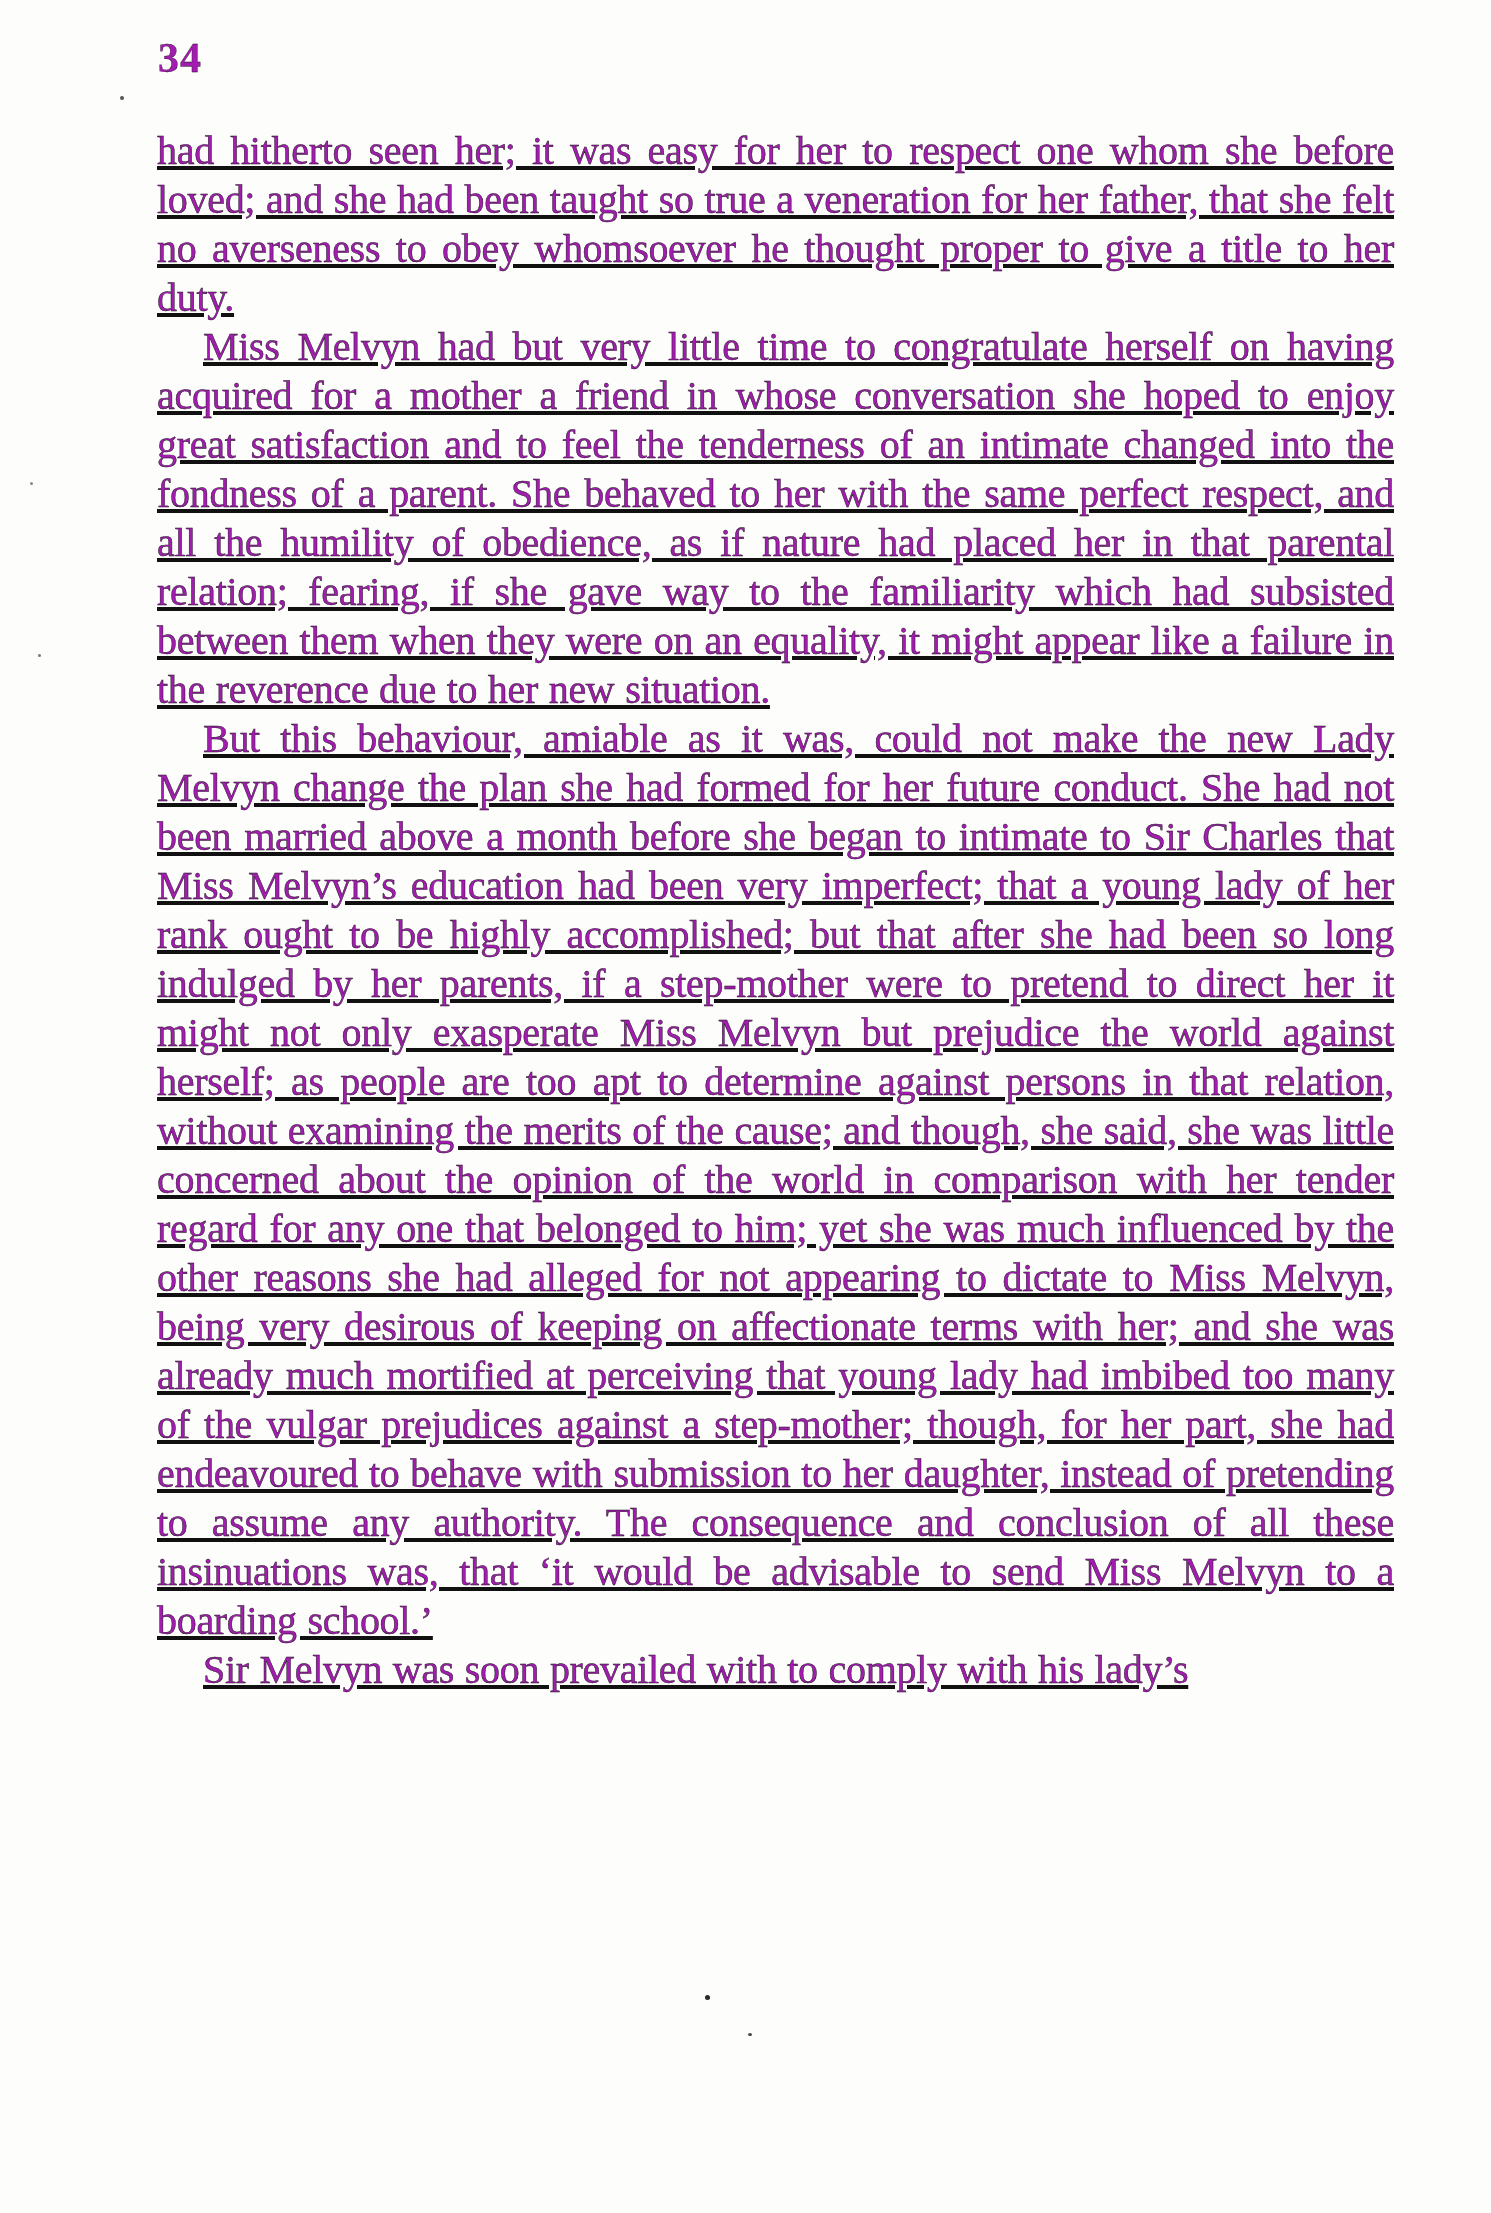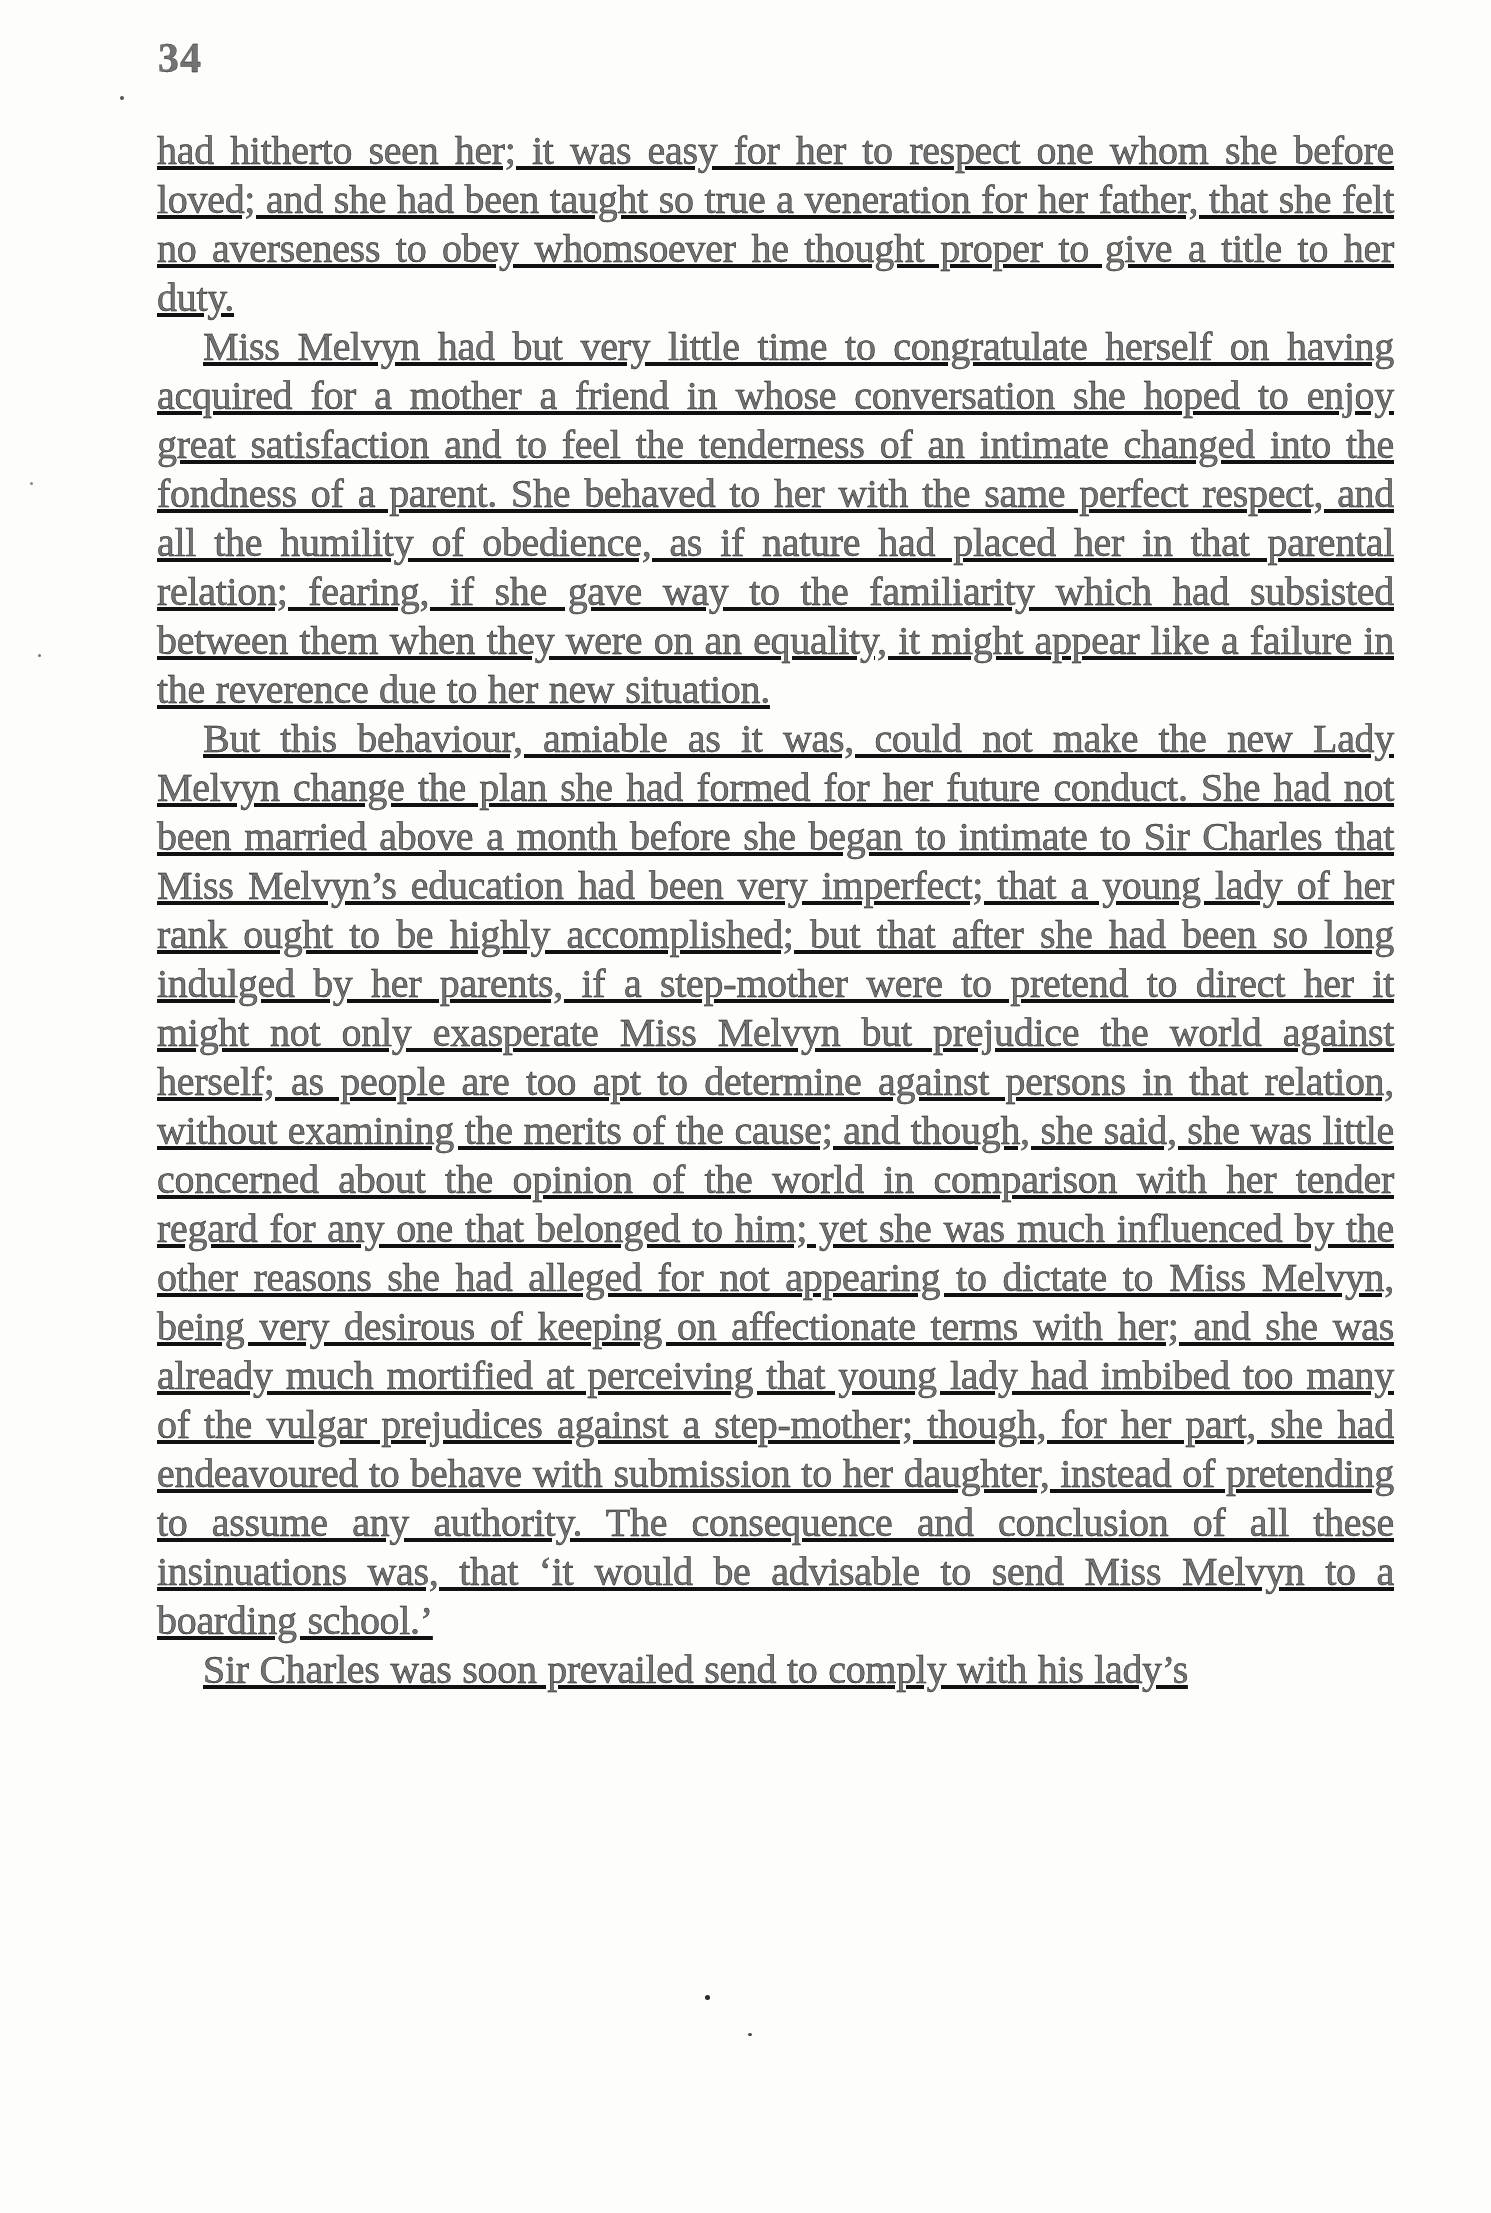--- a/index.html
+++ b/index.html
@@ -12,21 +12,21 @@
     height: 2213px;
     background: #f2f2ef;
     overflow: hidden;
   }
   .page {
     position: relative;
     width: 1491px;
     height: 2213px;
     background: #fdfdfb;
     font-family: "Liberation Serif", serif;
-    color: #737373;
+    color: #a21caf;
   }
   .page-number {
     position: absolute;
     left: 158px;
     top: 34px;
     font-size: 42px;
     font-weight: bold;
     letter-spacing: 1px;
     -webkit-text-stroke: 0.3px #111;
   }
@@ -65,21 +65,21 @@
 <body>
 
 <div class="page">
 
   <div class="page-number">34</div>
 
   <div class="text-block">
     <p class="body-par">had hitherto seen her; it was easy for her to respect one whom she before loved; and she had been taught so true a veneration for her father, that she felt no averseness to obey whomsoever he thought proper to give a title to her duty.</p>
     <p class="body-par indent">Miss Melvyn had but very little time to congratulate herself on having acquired for a mother a friend in whose conversation she hoped to enjoy great satisfaction and to feel the tenderness of an intimate changed into the fondness of a parent. She behaved to her with the same perfect respect, and all the humility of obedience, as if nature had placed her in that parental relation; fearing, if she gave way to the familiarity which had subsisted between them when they were on an equality, it might appear like a failure in the reverence due to her new situation.</p>
     <p class="body-par indent">But this behaviour, amiable as it was, could not make the new Lady Melvyn change the plan she had formed for her future conduct. She had not been married above a month before she began to intimate to Sir Charles that Miss Melvyn’s education had been very imperfect; that a young lady of her rank ought to be highly accomplished; but that after she had been so long indulged by her parents, if a step-mother were to pretend to direct her it might not only exasperate Miss Melvyn but prejudice the world against herself; as people are too apt to determine against persons in that relation, without examining the merits of the cause; and though, she said, she was little concerned about the opinion of the world in comparison with her tender regard for any one that belonged to him; yet she was much influenced by the other reasons she had alleged for not appearing to dictate to Miss Melvyn, being very desirous of keeping on affectionate terms with her; and she was already much mortified at perceiving that young lady had imbibed too many of the vulgar prejudices against a step-mother; though, for her part, she had endeavoured to behave with submission to her daughter, instead of pretending to assume any authority. The consequence and conclusion of all these insinuations was, that ‘it would be advisable to send Miss Melvyn to a boarding school.’</p>
-    <p class="body-par indent">Sir Charles was soon prevailed send to comply with his lady’s</p>
+    <p class="body-par indent">Sir Melvyn was soon prevailed with to comply with his lady’s</p>
   </div>
 
   <div class="speckle s1"></div>
   <div class="speckle s2"></div>
   <div class="speckle s3"></div>
   <div class="speckle s4"></div>
   <div class="speckle s5"></div>
 
 </div>
 

